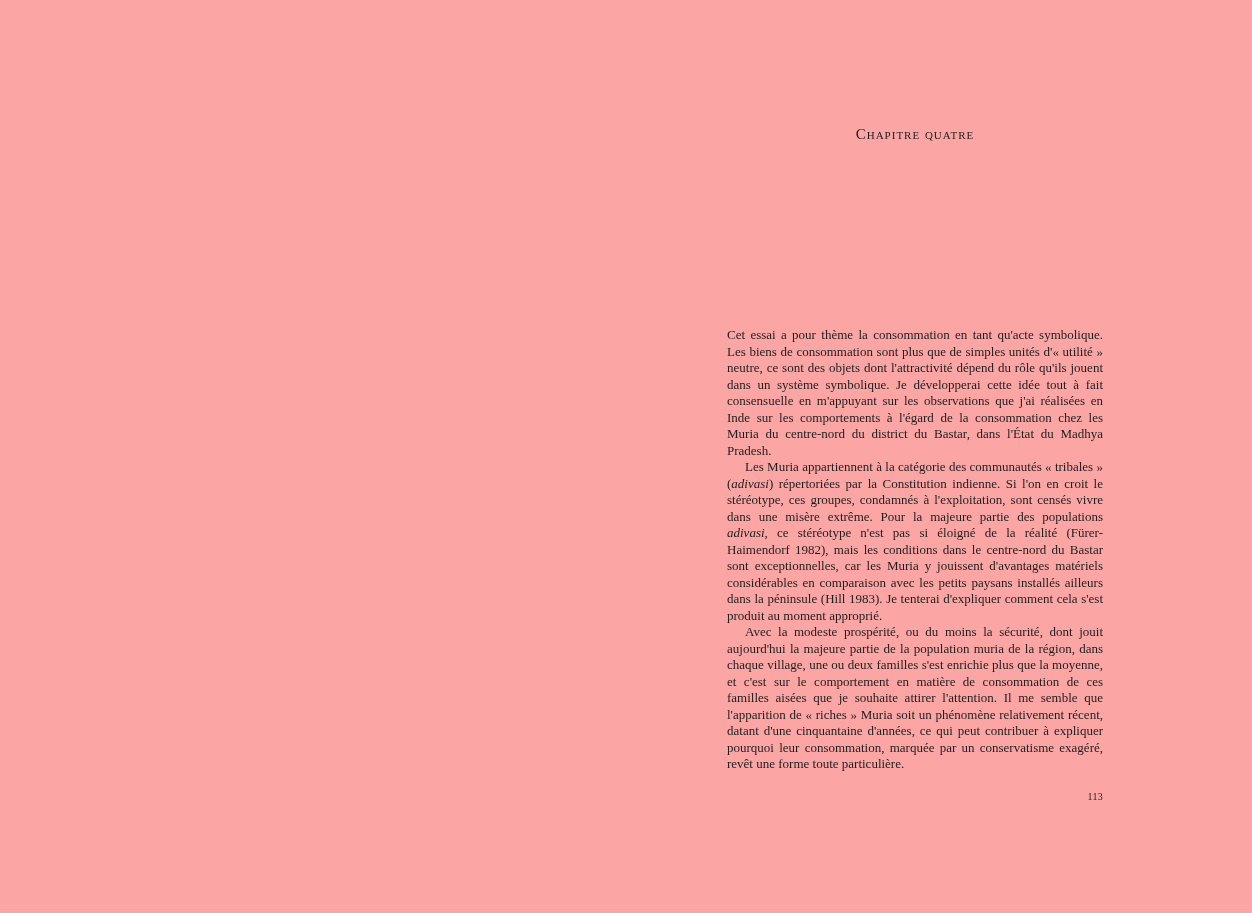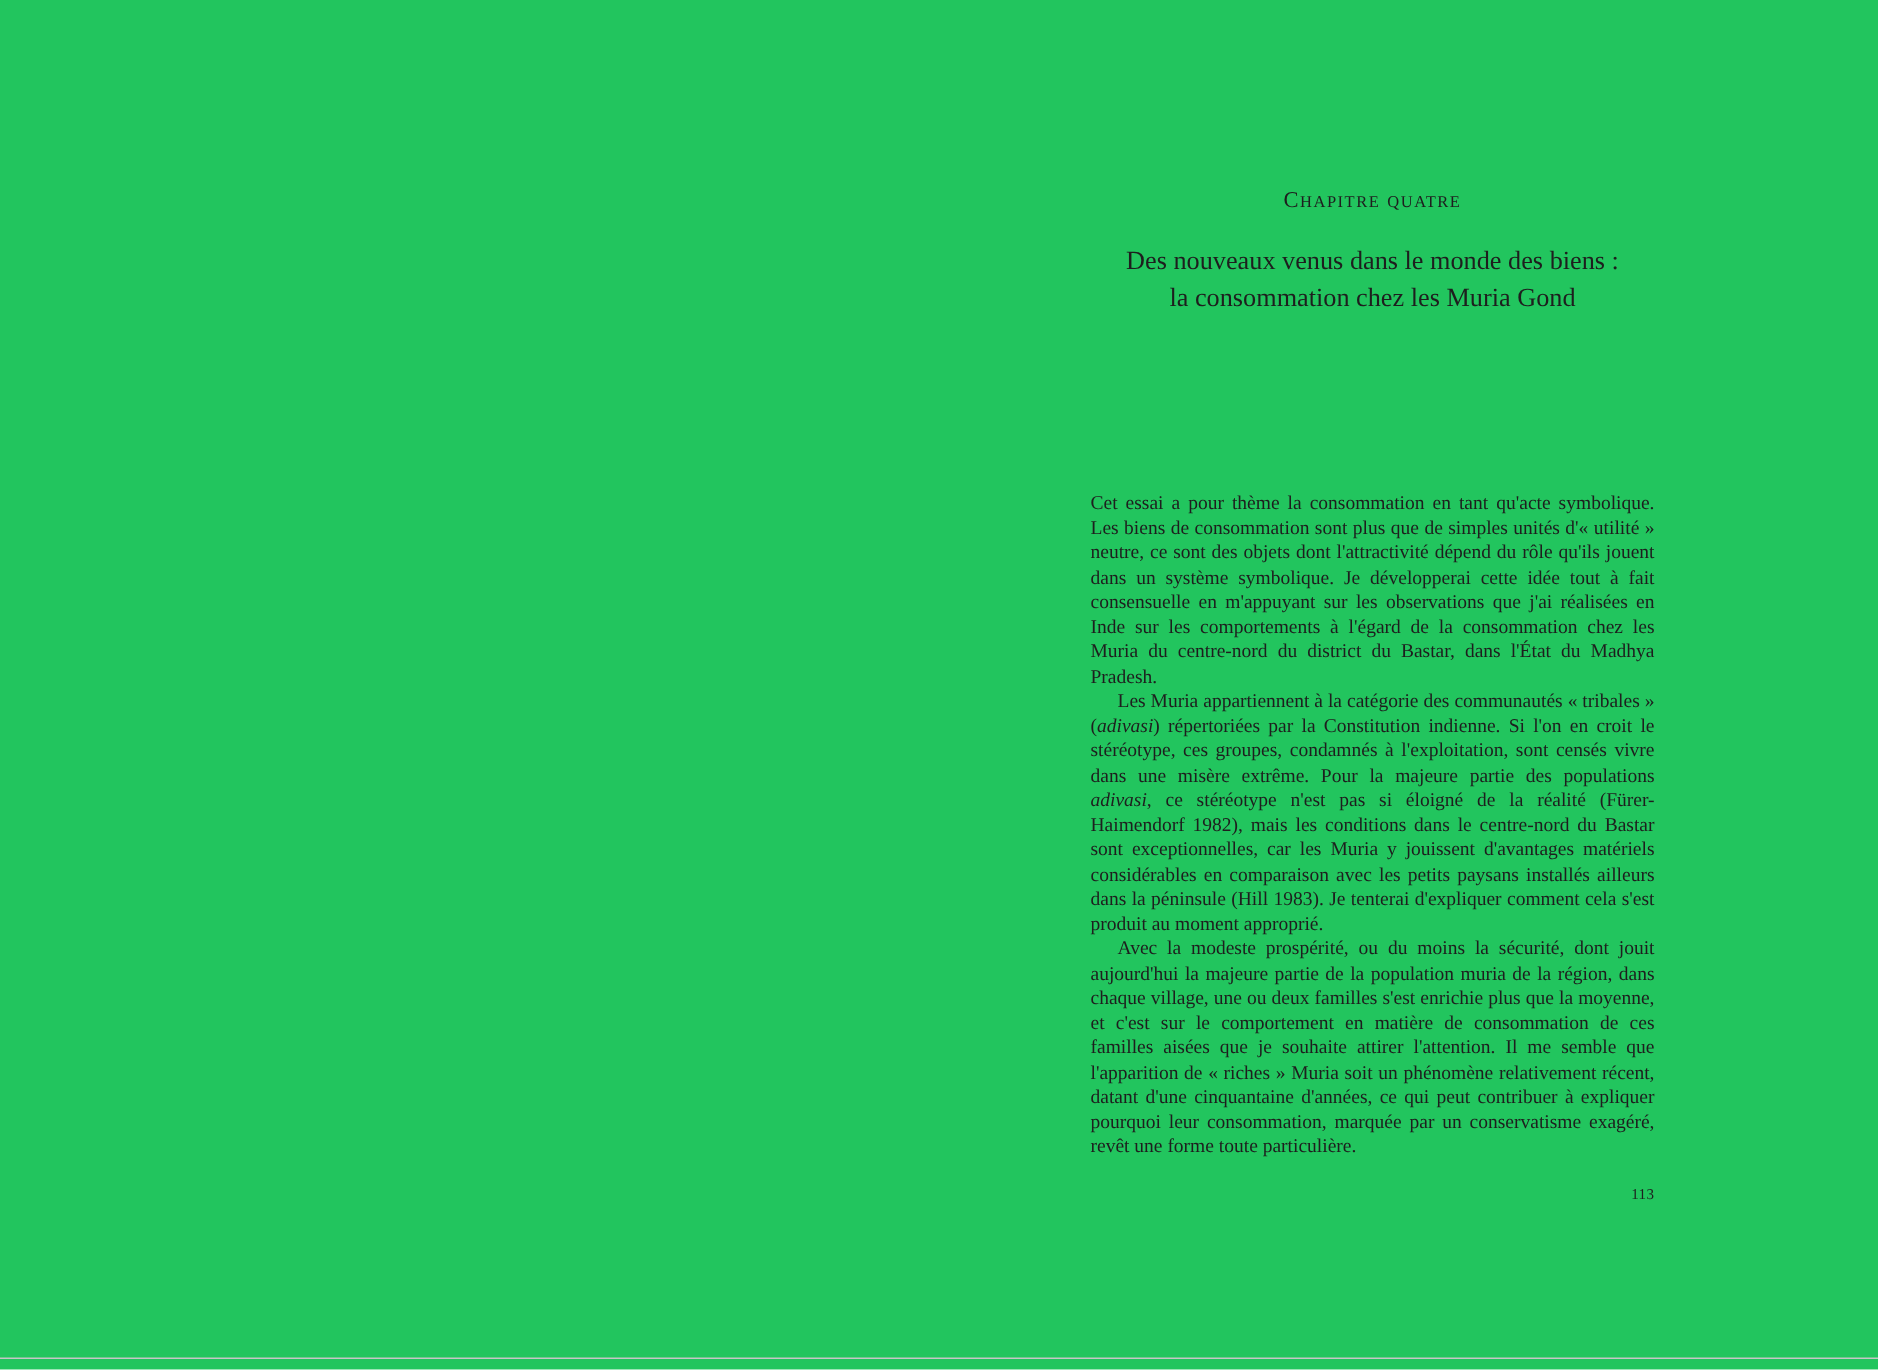--- a/index.html
+++ b/index.html
@@ -10,21 +10,21 @@
     overflow: hidden;
   }
   body {
     font-family: "Liberation Serif", "DejaVu Serif", serif;
     color: #1e1e1e;
     position: relative;
   }
   .page-spread {
     position: absolute;
     inset: 0;
-    background: #22c55e;
+    background: #fca5a5;
   }
   .text-column {
     position: absolute;
     left: 727px;
     top: 0;
     width: 376px;
     height: 100%;
   }
   .chapter-heading {
     position: absolute;
@@ -91,24 +91,20 @@
     height: 1px;
     background: #c6c6c6;
   }
 </style>
 </head>
 <body style="color: rgb(30, 30, 30); background: rgb(255, 255, 255);">
 
 <div class="page-spread">
   <div class="text-column">
     <div class="chapter-heading">Chapitre quatre</div>
-    <h1 class="chapter-title">
-      <span>Des nouveaux venus dans le monde des biens :</span><br>
-      <span>la consommation chez les Muria Gond</span>
-    </h1>
     <div class="body-text">
         <p class="para"><span>Cet essai a pour thème la consommation en tant qu'acte symbolique. Les biens de consommation sont plus que de simples unités d'« utilité » neutre, ce sont des objets dont l'attractivité dépend du rôle qu'ils jouent dans un système symbolique. Je développerai cette idée tout à fait consensuelle en m'appuyant sur les observations que j'ai réalisées en Inde sur les comportements à l'égard de la consommation chez les Muria du centre-nord du district du Bastar, dans l'État du Madhya Pradesh.</span></p>
         <p class="para indent"><span>Les Muria appartiennent à la catégorie des communautés « tribales » (</span><i>adivasi</i><span>) répertoriées par la Constitution indienne. Si l'on en croit le stéréotype, ces groupes, condamnés à l'exploitation, sont censés vivre dans une misère extrême. Pour la majeure partie des populations </span><i>adivasi</i><span>, ce stéréotype n'est pas si éloigné de la réalité (Fürer-Haimendorf 1982), mais les conditions dans le centre-nord du Bastar sont exceptionnelles, car les Muria y jouissent d'avantages matériels considérables en comparaison avec les petits paysans installés ailleurs dans la péninsule (Hill 1983). Je tenterai d'expliquer comment cela s'est produit au moment approprié.</span></p>
         <p class="para indent"><span>Avec la modeste prospérité, ou du moins la sécurité, dont jouit aujourd'hui la majeure partie de la population muria de la région, dans chaque village, une ou deux familles s'est enrichie plus que la moyenne, et c'est sur le comportement en matière de consommation de ces familles aisées que je souhaite attirer l'attention. Il me semble que l'apparition de « riches » Muria soit un phénomène relativement récent, datant d'une cinquantaine d'années, ce qui peut contribuer à expliquer pourquoi leur consommation, marquée par un conservatisme exagéré, revêt une forme toute particulière.</span></p>
       </div>
     <div class="page-number">113</div>
   </div>
   <div class="page-bottom-edge"></div>
 </div>
 

